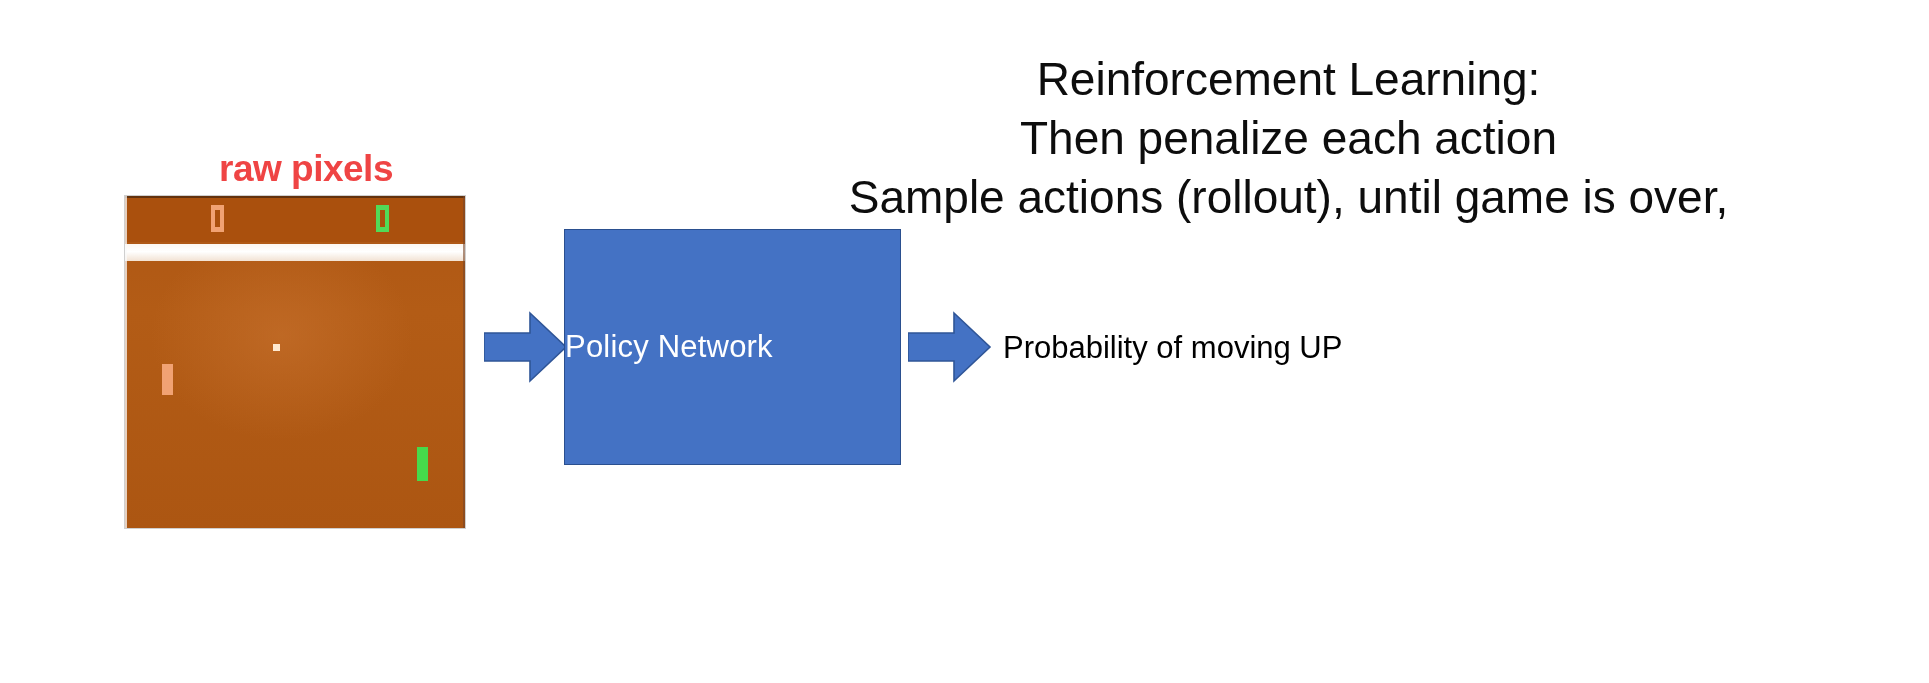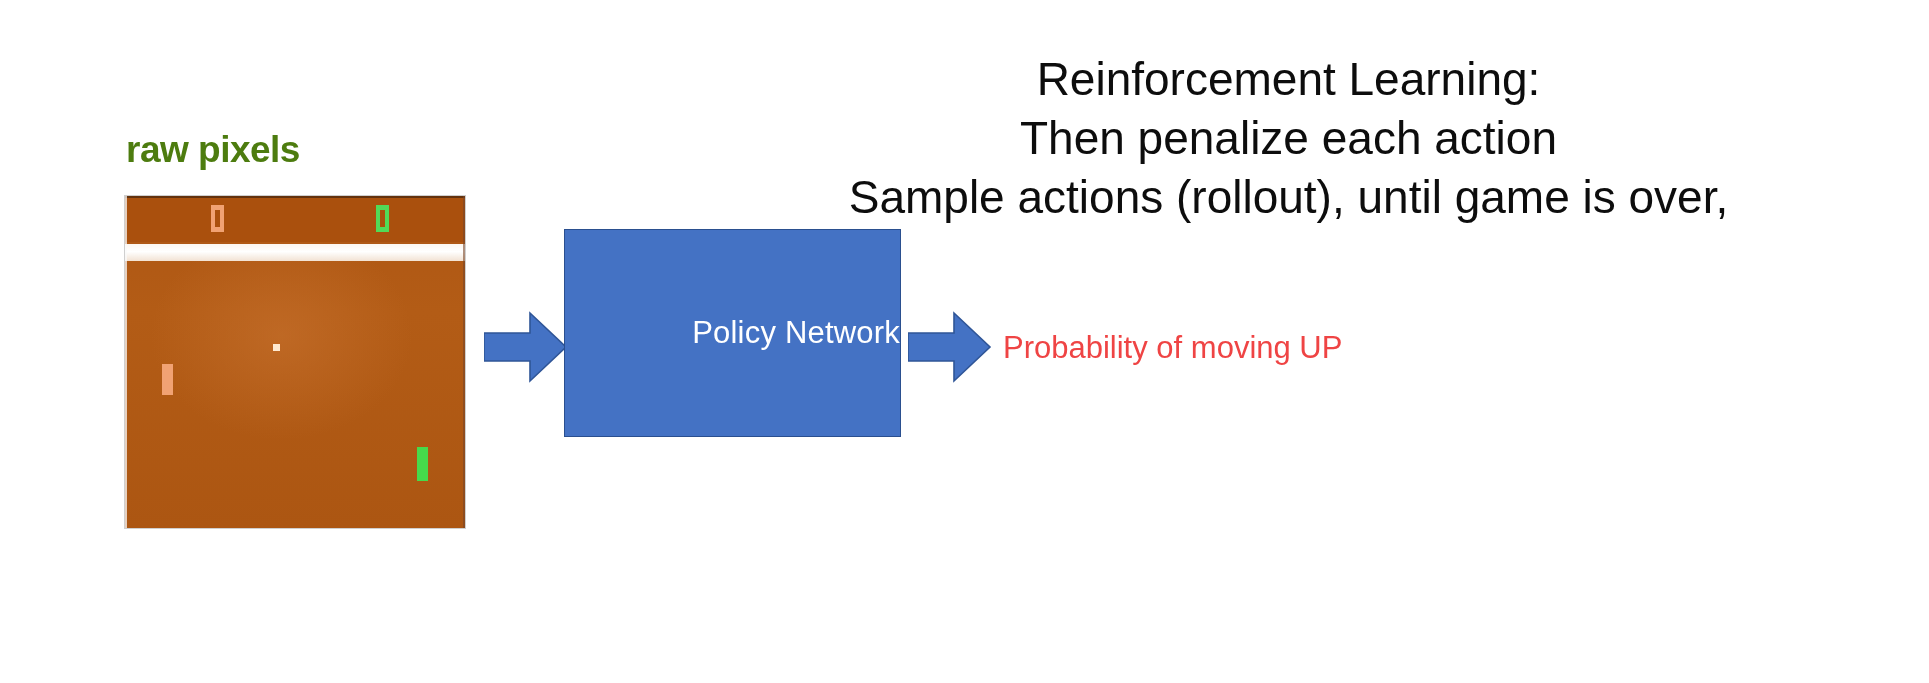--- a/index.html
+++ b/index.html
@@ -16,26 +16,27 @@
     width: 1929px;
     height: 683px;
     background: #ffffff;
     overflow: hidden;
   }
 
   
   #raw-pixels-caption {
     position: absolute;
     left: 126px;
-    top: 129px;
+    top: 148px;
     width: 360px;
+    text-align: center;
     font-family: "Liberation Sans", sans-serif;
     font-size: 37px;
     font-weight: 700;
-    color: #4d7c0f;
+    color: #ef4444;
     letter-spacing: -0.5px;
     filter: blur(0.35px);
   }
 
   
   #pong-frame {
     position: absolute;
     left: 125px;
     top: 196px;
     width: 340px;
@@ -118,46 +119,46 @@
     position: absolute;
   }
   .block-arrow svg { display: block; }
 
   
   #policy-network-box {
     position: absolute;
     left: 564px;
     top: 229px;
     width: 337px;
-    height: 208px;
+    height: 236px;
     background: #4472c4;
     border: 1px solid #2a4f8f;
     box-sizing: border-box;
     display: flex;
     align-items: center;
-    justify-content: flex-end;
+    justify-content: flex-start;
   }
   #policy-network-label {
     color: #ffffff;
     font-family: "Liberation Sans", sans-serif;
     font-size: 31px;
     font-weight: 400;
     letter-spacing: 0.2px;
     white-space: nowrap;
   }
 
   
   #output-label {
     position: absolute;
     left: 1003px;
     top: 330px;
     font-family: "Liberation Sans", sans-serif;
     font-size: 31px;
     font-weight: 400;
-    color: #ef4444;
+    color: #000000;
     white-space: nowrap;
   }
 
   
   #heading-block {
     position: absolute;
     left: 648px;
     top: 50px;
     width: 1281px;
     text-align: center;

